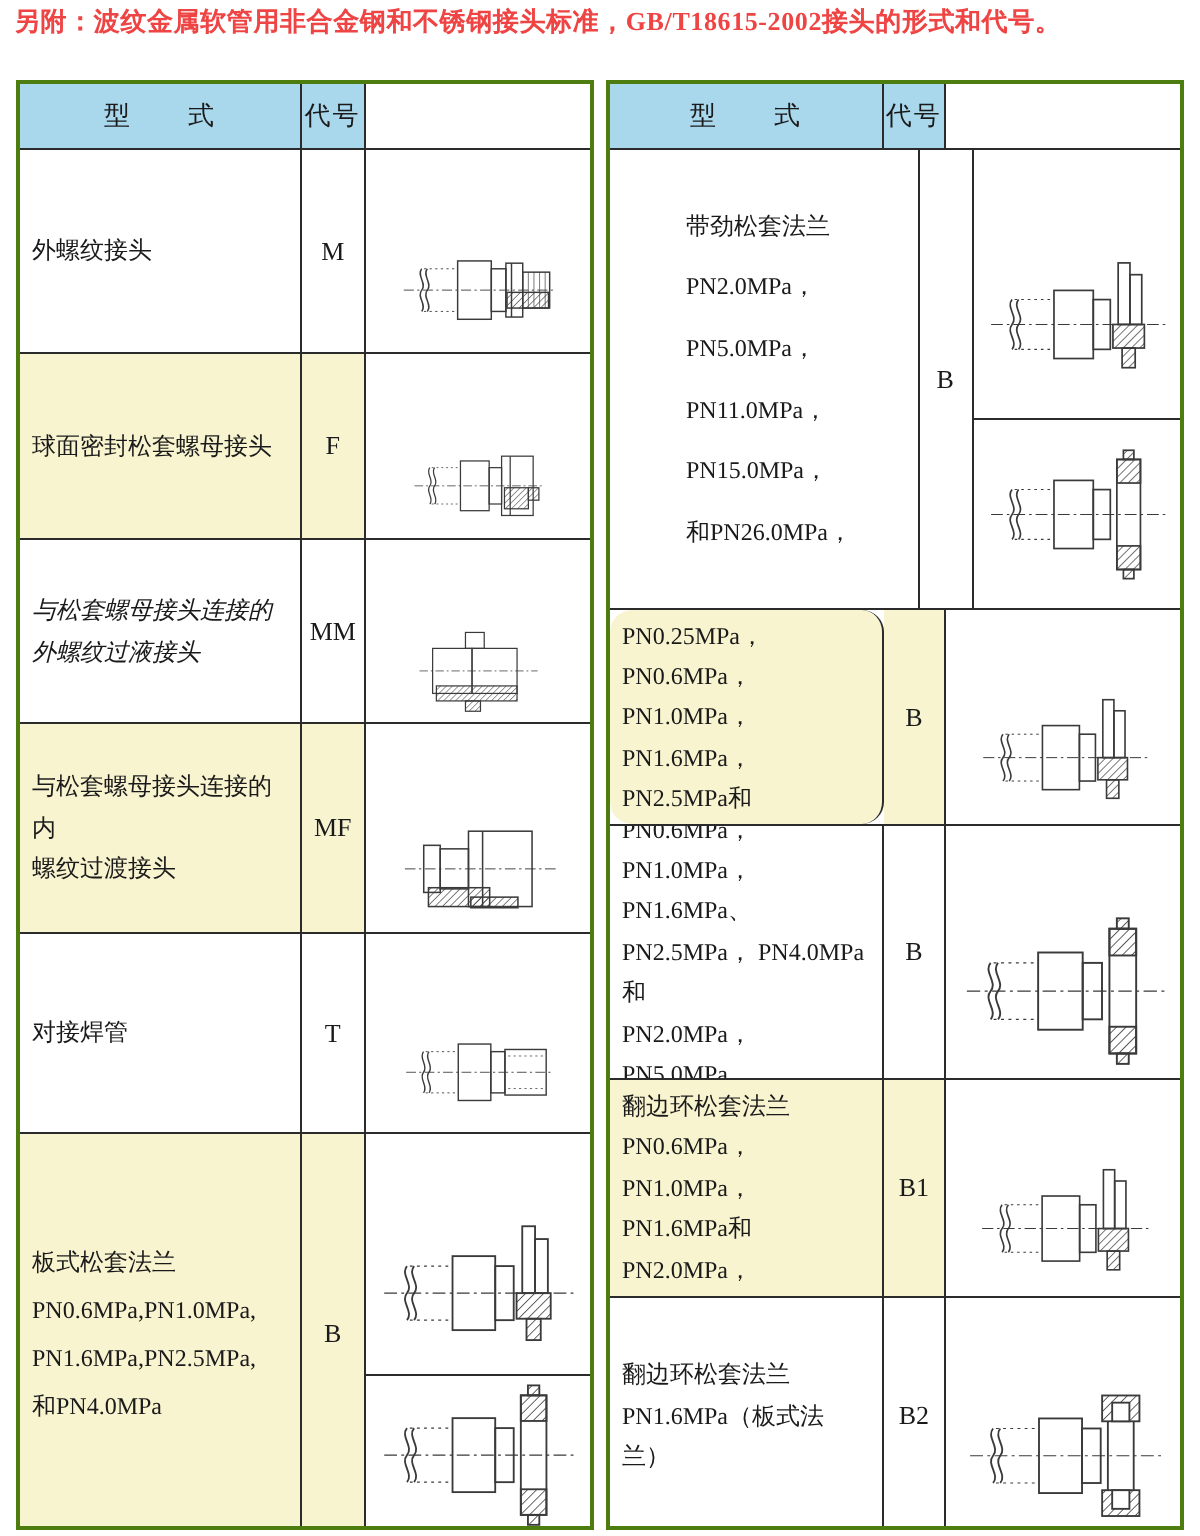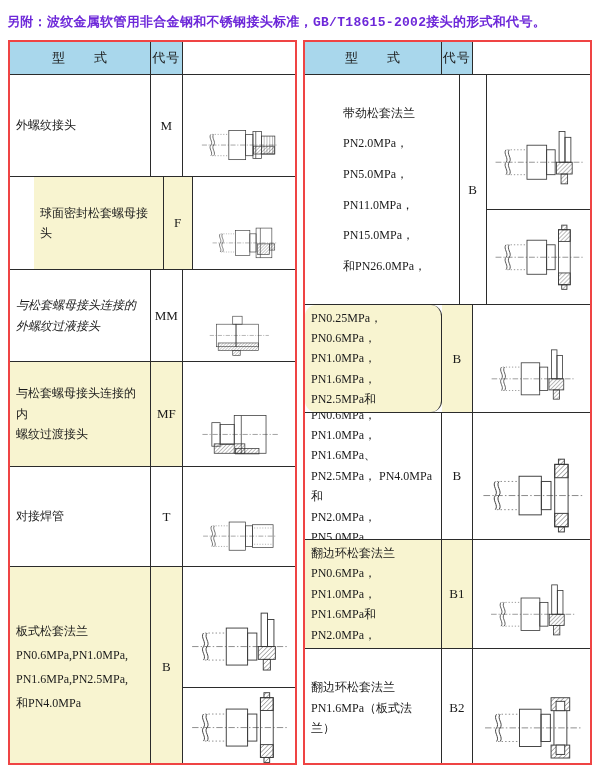--- a/index.html
+++ b/index.html
@@ -2,27 +2,27 @@
 <html><head>
 <meta charset="utf-8">
 <style>
   html,body{margin:0;padding:0;}
   body{
     width:600px;height:768px;position:relative;overflow:hidden;
     background:#ffffff;color:#1a1a1a;
     font-family:"Liberation Serif", serif;
   }
   .title{
-    position:absolute;left:7px;top:13px;width:586px;
-    font-family:Liberation Mono, monospace;
-    font-weight:bold;font-size:13px;letter-spacing:0.3px;color:#6d28d9;
+    position:absolute;left:7px;top:2px;width:586px;
+    font-family:Liberation Serif, serif;
+    font-weight:bold;font-size:13px;letter-spacing:0.3px;color:#ef4444;
   }
   .tbl{
     position:absolute;top:40px;height:725px;
-    border:2px solid #ef4444;box-sizing:border-box;background:#fff;
+    border:2px solid #4d7c0f;box-sizing:border-box;background:#fff;
     overflow:hidden;
   }
   .row{display:flex;box-sizing:border-box;border-bottom:1px solid #2b2b2b;}
   .row.last{border-bottom:none;}
   .cell{
     box-sizing:border-box;border-right:1px solid #2b2b2b;
     display:flex;align-items:center;justify-content:center;
     font-size:13px;background:#fff;overflow:hidden;
   }
   .cell.c-last{border-right:none;margin-top:40px;}
@@ -74,21 +74,21 @@
               <line x1="106" y1="26" x2="106" y2="74"></line>
               <rect x="116" y="34" width="24" height="32"></rect>
               <path d="M121,34 V66 M126,34 V66 M131,34 V66 M136,34 V66" stroke-width="0.6"></path>
               <rect x="102" y="52" width="37" height="14" fill="url(#h1)"></rect>
             </g>
           </svg>
         </div>
       </div>
     </div>
     <div class="row r2" style="height: 93px;">
-      <div class="cell type hl" style="width: 143px; margin-left: 24px;">球面密封松套螺母接头</div>
+      <div class="cell type hl" style="width: 143px;">球面密封松套螺母接头</div>
       <div class="cell hl" style="width: 32px;">F</div>
       <div class="cell diag c-last" style="width: 114px;">
         <div class="sub">
           <svg viewBox="0 0 150 100" preserveAspectRatio="xMidYMid meet">
             <defs>
               <pattern id="h2" width="4.5" height="4.5" patternUnits="userSpaceOnUse" patternTransform="rotate(45)">
                 <line x1="0" y1="0" x2="0" y2="4.5" stroke="#3a3a3a" stroke-width="1.1"></line>
               </pattern>
             </defs>
             <g stroke="#3a3a3a" fill="none" stroke-width="1.3">

